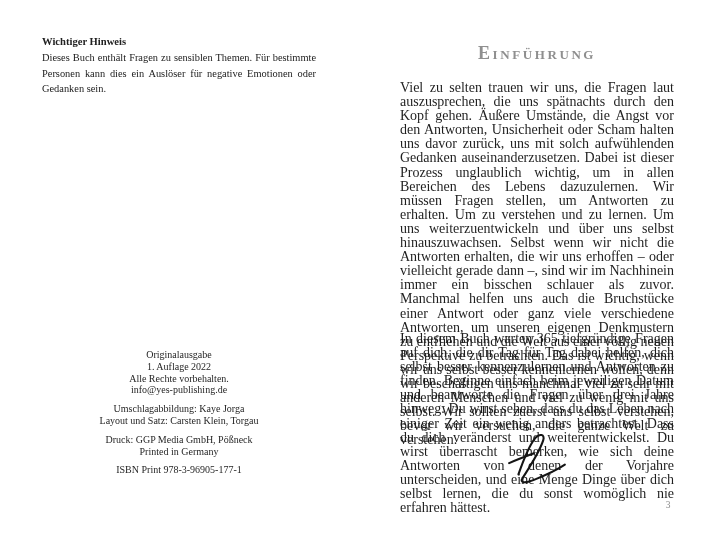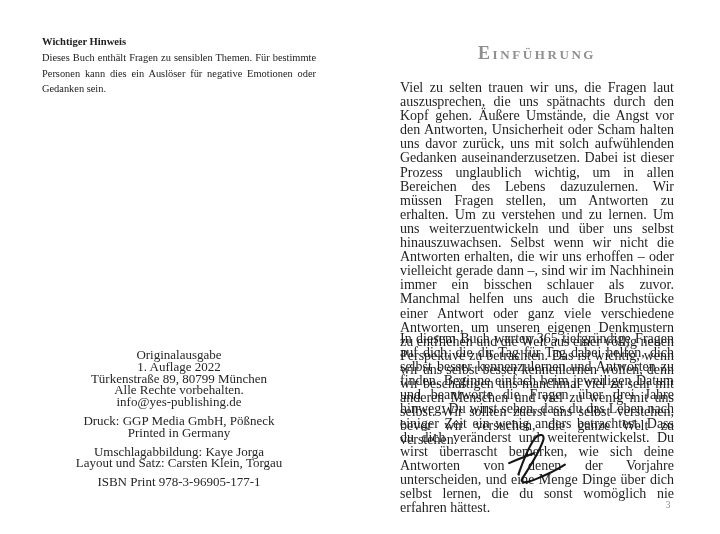--- a/index.html
+++ b/index.html
@@ -18,21 +18,21 @@
     position: absolute; left: 42px; top: 34px; width: 274px;
   }
   .notice-title {
     font-weight: 700; font-size: 10.6px; line-height: 15.8px;
   }
   .notice-body {
     font-size: 10.4px; line-height: 15.8px; text-align: justify;
   }
   .imprint {
     position: absolute; left: 42px; top: 349px; width: 274px;
-    text-align: center; font-size: 13px; line-height: 11.8px;
+    text-align: center; font-size: 10px; line-height: 11.8px;
     color: #262626;
   }
   .imprint-group + .imprint-group { margin-top: 7px; }
 
   
   .intro-heading {
     position: absolute; left: 400px; top: 31px; width: 274px;
     text-align: center;
     font-variant: small-caps;
     font-size: 18px; letter-spacing: 2.6px;
@@ -66,31 +66,30 @@
 
     <div class="notice">
       <div class="notice-title">Wichtiger Hinweis</div>
       <div class="notice-body">Dieses Buch enthält Fragen zu sensiblen Themen. Für bestimmte Personen kann dies ein Auslöser für negative Emotionen oder Gedanken sein.</div>
     </div>
 
     <div class="imprint">
       <div class="imprint-group">
         <div>Originalausgabe</div>
         <div>1. Auflage 2022</div>
-        <div>Türkenstraße 89, 80799 München</div>
         <div>Alle Rechte vorbehalten.</div>
         <div>info@yes-publishing.de</div>
       </div>
       <div class="imprint-group">
+        <div>Umschlagabbildung: Kaye Jorga</div>
+        <div>Layout und Satz: Carsten Klein, Torgau</div>
+      </div>
+      <div class="imprint-group">
         <div>Druck: GGP Media GmbH, Pößneck</div>
         <div>Printed in Germany</div>
-      </div>
-      <div class="imprint-group">
-        <div>Umschlagabbildung: Kaye Jorga</div>
-        <div>Layout und Satz: Carsten Klein, Torgau</div>
       </div>
       <div class="imprint-group">
         <div>ISBN Print 978-3-96905-177-1</div>
       </div>
     </div>
 
   </section>
 
   <section>
 

